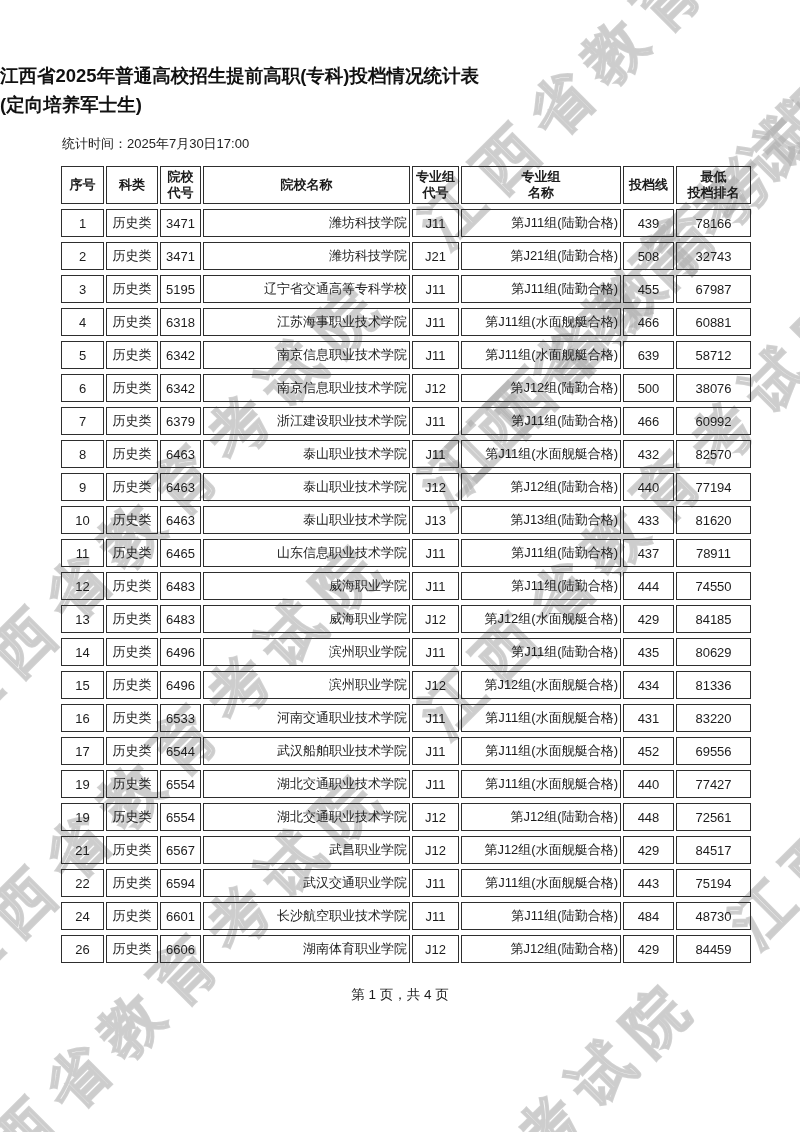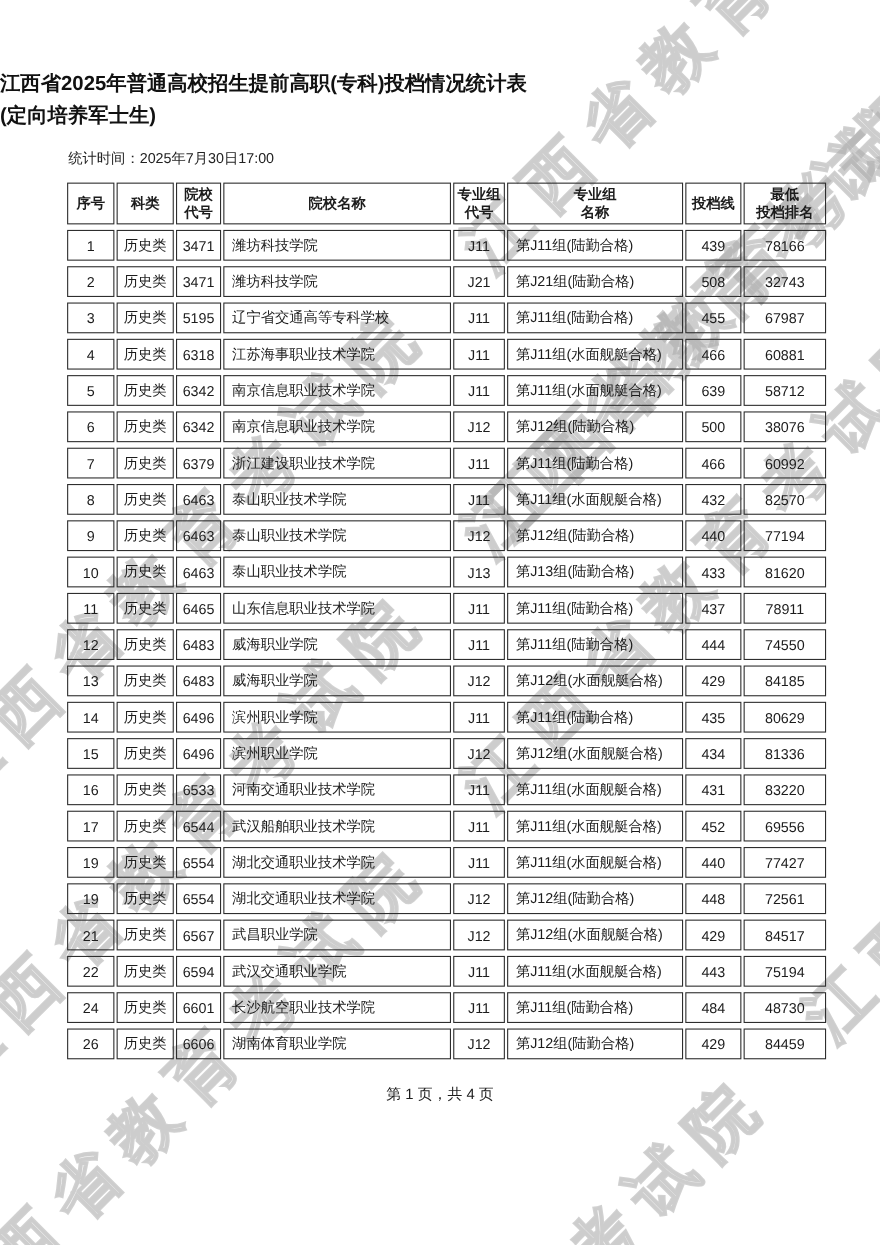--- a/index.html
+++ b/index.html
@@ -45,21 +45,21 @@
     padding:0 2px;
   }
   th{
     height:36px;
     font-weight:bold;
     white-space:pre-line;
     line-height:1.25;
     vertical-align:middle;
   }
   td{height:26px;vertical-align:middle;}
-  td.c3,td.c5{text-align:left;padding-left:7px;}
+  td.c3,td.c5{text-align:right;padding-left:7px;}
   .page-footer{text-align:center;font-size:13.5px;margin-top:18px;color:#1c1c1c;}
 </style>
 </head>
 <body>
 
 <div class="page">
 
   <div class="watermark-layer">
     <div class="wm" style="left:-80px;top:690px;">江西省教育考试院　江西省教育考试院　江西省教育考试院　</div>
     <div class="wm" style="left:-80px;top:950px;">江西省教育考试院　江西省教育考试院　江西省教育考试院　</div>

